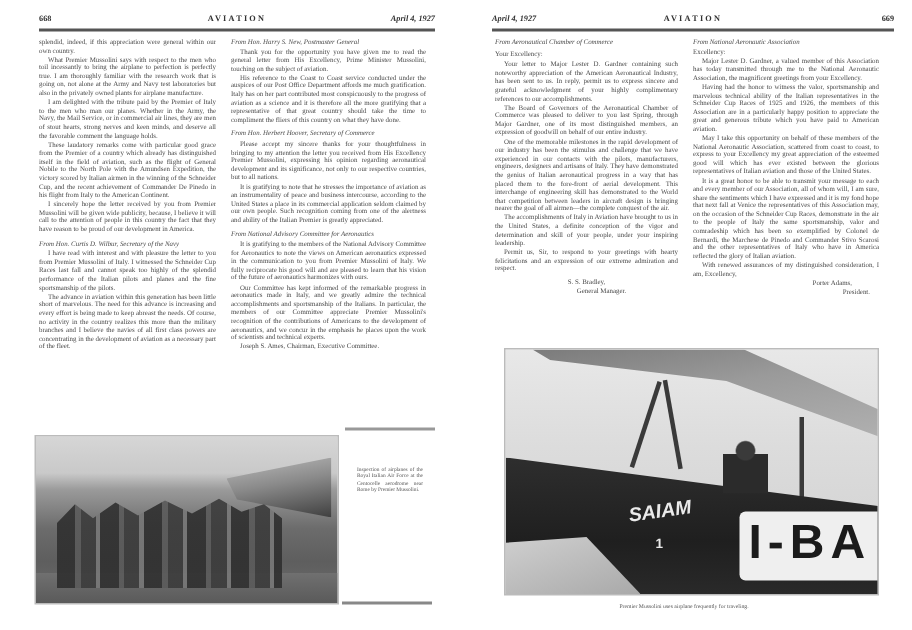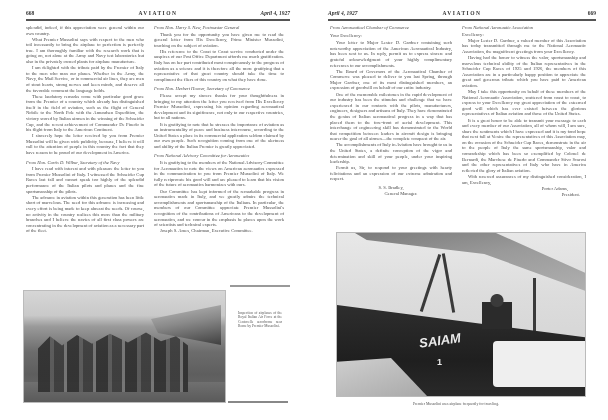--- a/index.html
+++ b/index.html
@@ -199,14 +199,15 @@
   <div class="wing"></div>
   <div class="strut" style="left:92px; top:20px; height:60px; transform:rotate(18deg);"></div>
   <div class="strut" style="left:110px; top:20px; height:60px; transform:rotate(-10deg);"></div>
   <div class="strut" style="left:196px; top:45px; height:55px;"></div>
   <div class="fuselage"></div>
   <div class="pilot"></div>
   <div class="lowerwing"></div>
   <div class="logo">SAIAM</div>
   <div class="logo-num">1</div>
   <div class="reg-panel"></div>
+  <div class="reg">I-BA</div>
 </div>
 <div class="caption-right">Premier Mussolini uses airplane frequently for traveling.</div>
 
 </body></html>

